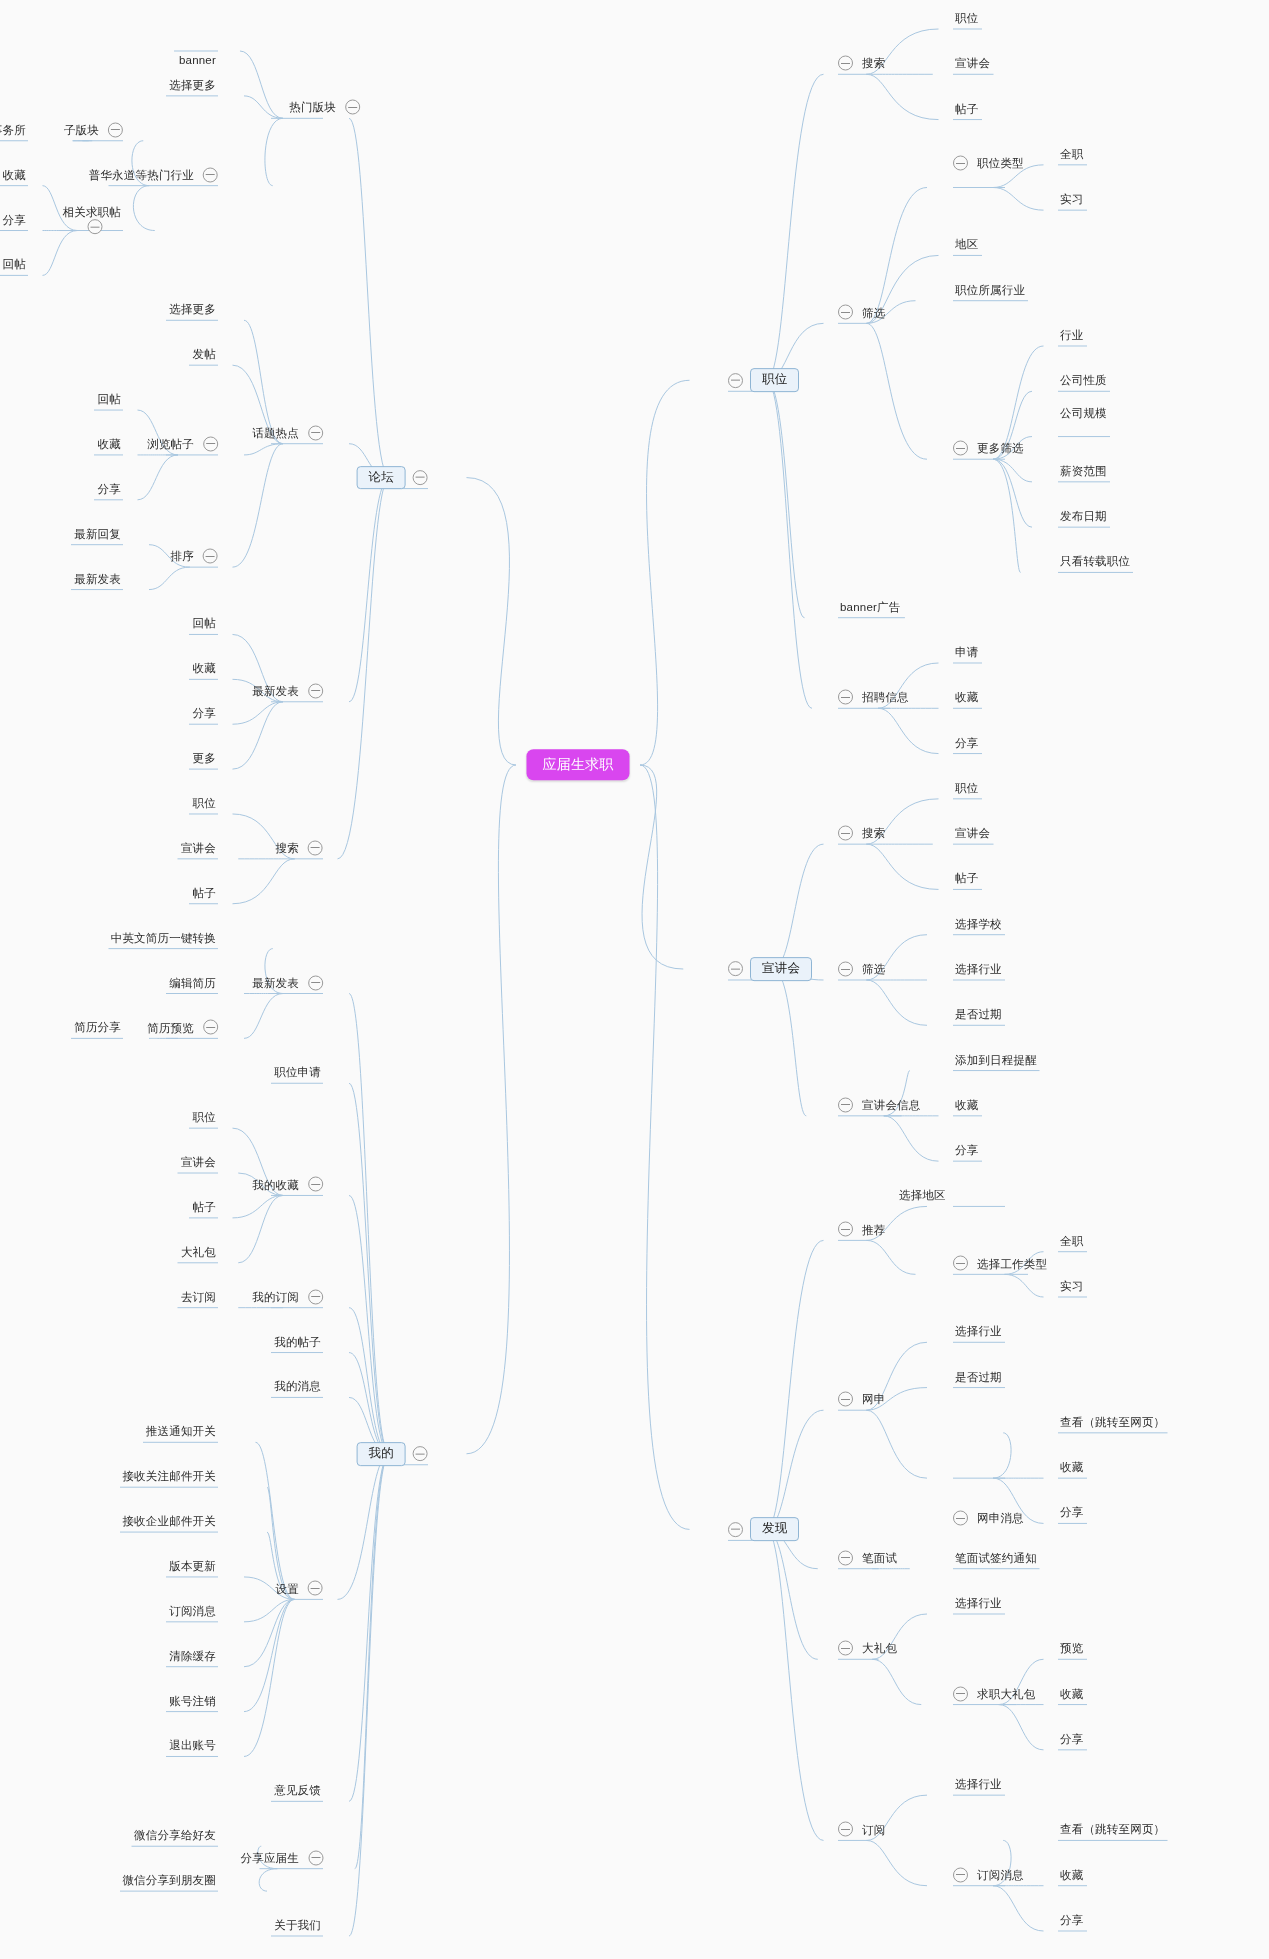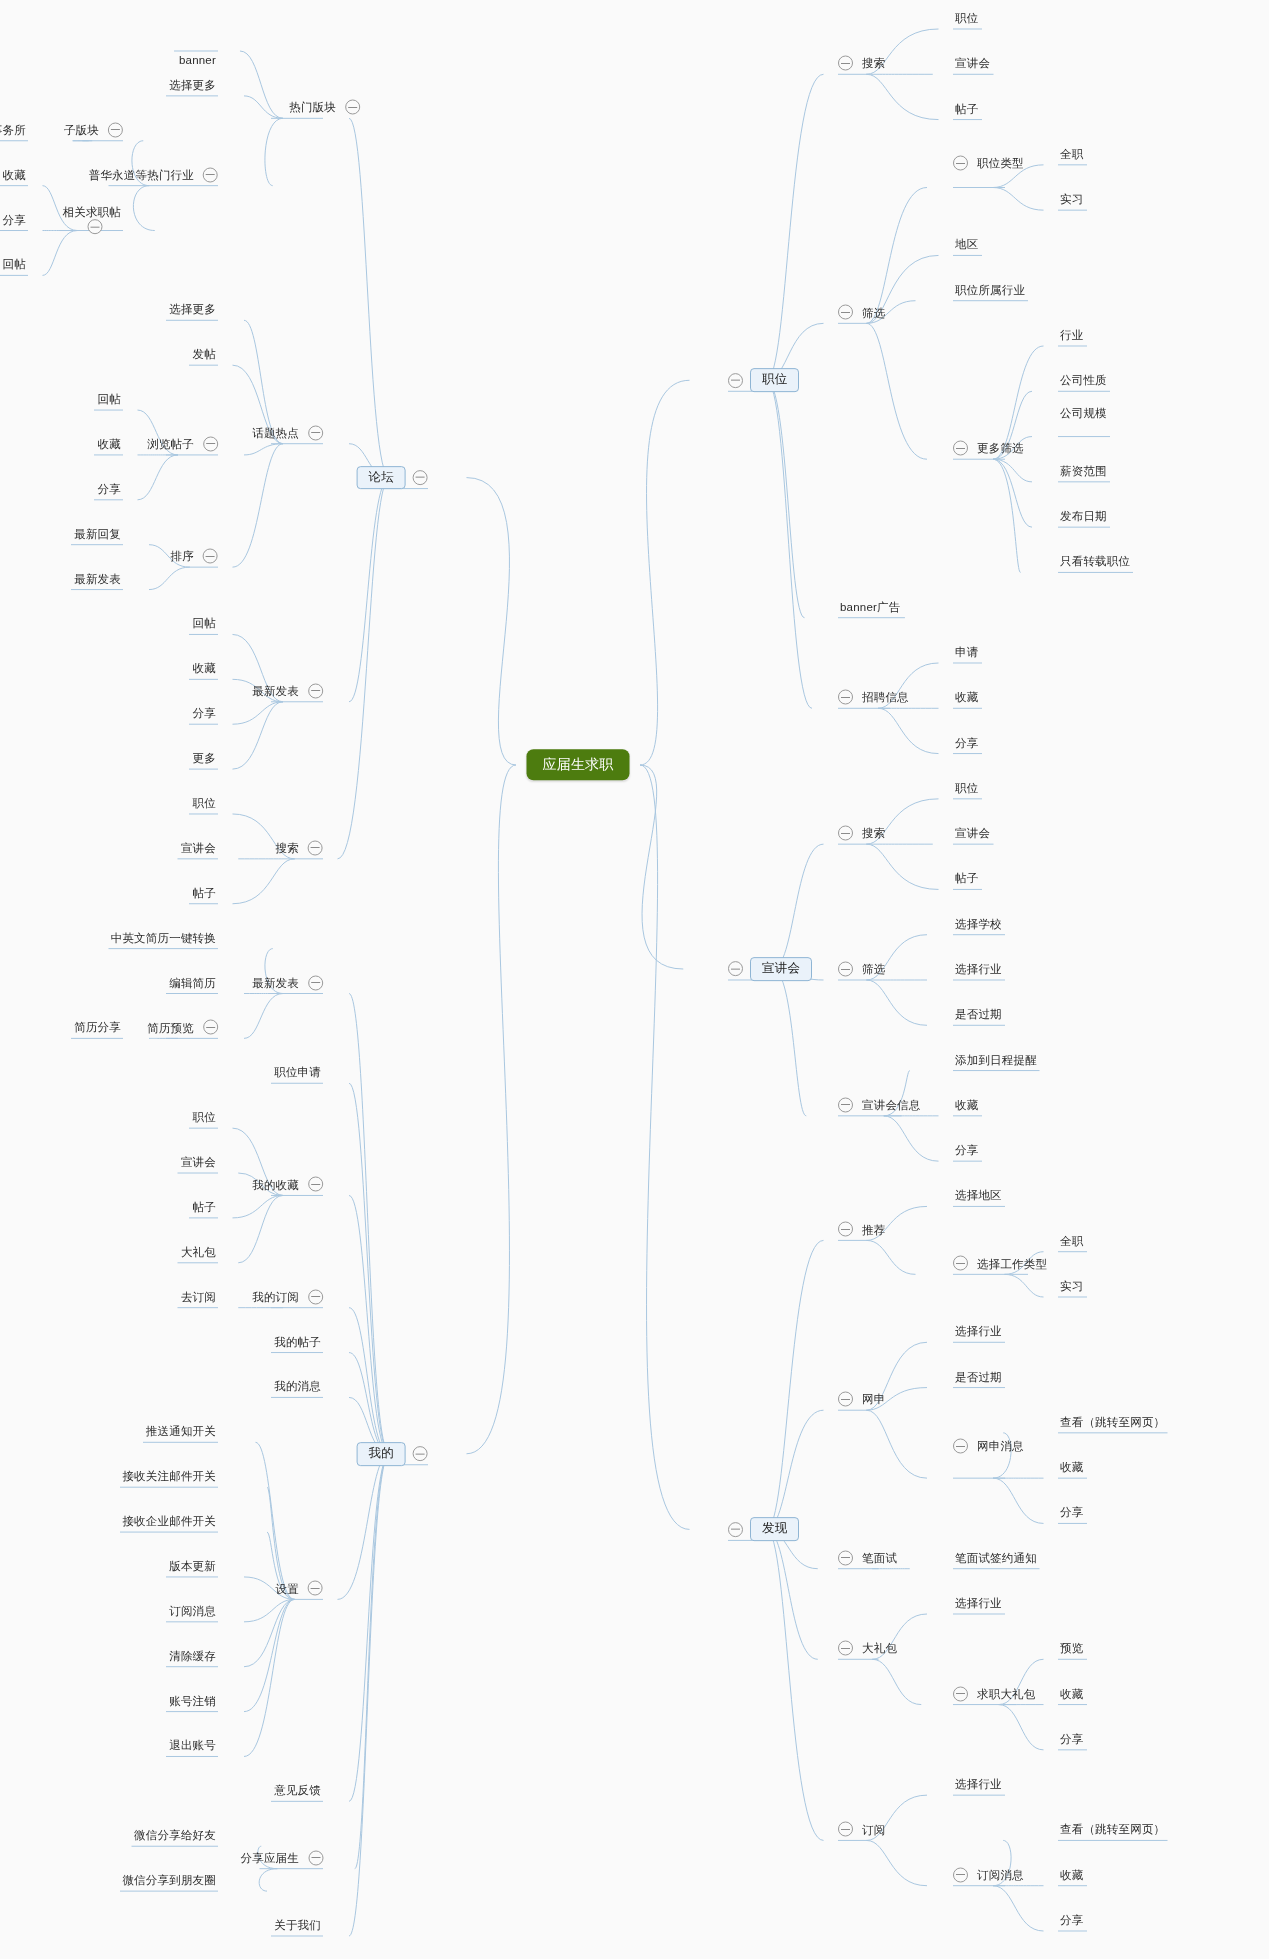--- a/index.html
+++ b/index.html
@@ -2,21 +2,21 @@
 <html><head>
 <meta charset="utf-8">
 <style>
   html,body{margin:0;padding:0;background:#fafafa;}
   body{font-family:"Liberation Sans","DejaVu Sans",sans-serif;}
   #canvas{position:relative;width:1269px;height:1959px;background:#fafafa;overflow:hidden;}
   #wires{position:absolute;left:0;top:0;width:1269px;height:1959px;pointer-events:none;}
   .node{position:absolute;white-space:nowrap;transform:translateY(-50%);display:flex;align-items:center;}
   .node .lbl{font-size:11.5px;color:#2b2b2b;line-height:1.1;letter-spacing:.2px;}
   .node.root{transform:translate(-50%,-50%);}
-  .node.root .lbl{background:#4d7c0f;color:#ffffff;border-radius:7px;padding:8px 16px;font-size:14px;
+  .node.root .lbl{background:#d946ef;color:#ffffff;border-radius:7px;padding:8px 16px;font-size:14px;
      box-shadow:0 1px 2px rgba(0,0,0,.12);}
   .node.lv1 .lbl{background:#eaf2fa;border:1px solid #8fb5d4;border-radius:4px;padding:4px 11px;font-size:12.5px;color:#222;}
   .node.lv2 .lbl,.node.lv3 .lbl,.node.lv4 .lbl{padding:1px 2px;}
   .toggle{width:13px;height:13px;border:1px solid #9a9a9a;border-radius:50%;background:#fafafa;
      position:relative;flex:0 0 auto;}
   .toggle::before{content:"";position:absolute;left:2px;right:2px;top:50%;height:1px;background:#8b8b8b;
      transform:translateY(-50%);}
   .node.side-right .toggle{margin-right:7px;order:-1;}
   .node.side-left .toggle{margin-left:7px;}
   .node.side-left{transform:translate(-100%,-50%);}
@@ -592,21 +592,21 @@
       <span class="lbl">分享</span>
     </div>
     <div class="node lv1 side-right" style="left: 728px; top: 1529.41px;">
       <span class="toggle"></span>
       <span class="lbl">发现</span>
     </div>
     <div class="node lv2 side-right" style="left: 838px; top: 1229.39px;">
       <span class="toggle"></span>
       <span class="lbl">推荐</span>
     </div>
-    <div class="node lv3 side-right" style="left: 953px; top: 1195.43px; text-align: center;">
+    <div class="node lv3 side-right" style="left: 897px; top: 1195.43px; text-align: center;">
       <span class="lbl">选择地区</span>
     </div>
     <div class="node lv3 side-right" style="left: 953px; top: 1263.36px;">
       <span class="toggle"></span>
       <span class="lbl">选择工作类型</span>
     </div>
     <div class="node lv4 side-right" style="left: 1058px; top: 1240.71px;">
       <span class="lbl">全职</span>
     </div>
     <div class="node lv4 side-right" style="left: 1058px; top: 1286px;">
@@ -615,21 +615,21 @@
     <div class="node lv2 side-right" style="left: 838px; top: 1399.21px;">
       <span class="toggle"></span>
       <span class="lbl">网申</span>
     </div>
     <div class="node lv3 side-right" style="left: 953px; top: 1331.29px;">
       <span class="lbl">选择行业</span>
     </div>
     <div class="node lv3 side-right" style="left: 953px; top: 1376.57px;">
       <span class="lbl">是否过期</span>
     </div>
-    <div class="node lv3 side-right" style="left: 953px; top: 1446px;">
+    <div class="node lv3 side-right" style="left: 953px; top: 1518px;">
       <span class="toggle"></span>
       <span class="lbl">网申消息</span>
     </div>
     <div class="node lv4 side-right" style="left: 1058px; top: 1421.86px;">
       <span class="lbl">查看（跳转至网页）</span>
     </div>
     <div class="node lv4 side-right" style="left: 1058px; top: 1467.14px;">
       <span class="lbl">收藏</span>
     </div>
     <div class="node lv4 side-right" style="left: 1058px; top: 1512.43px;">

